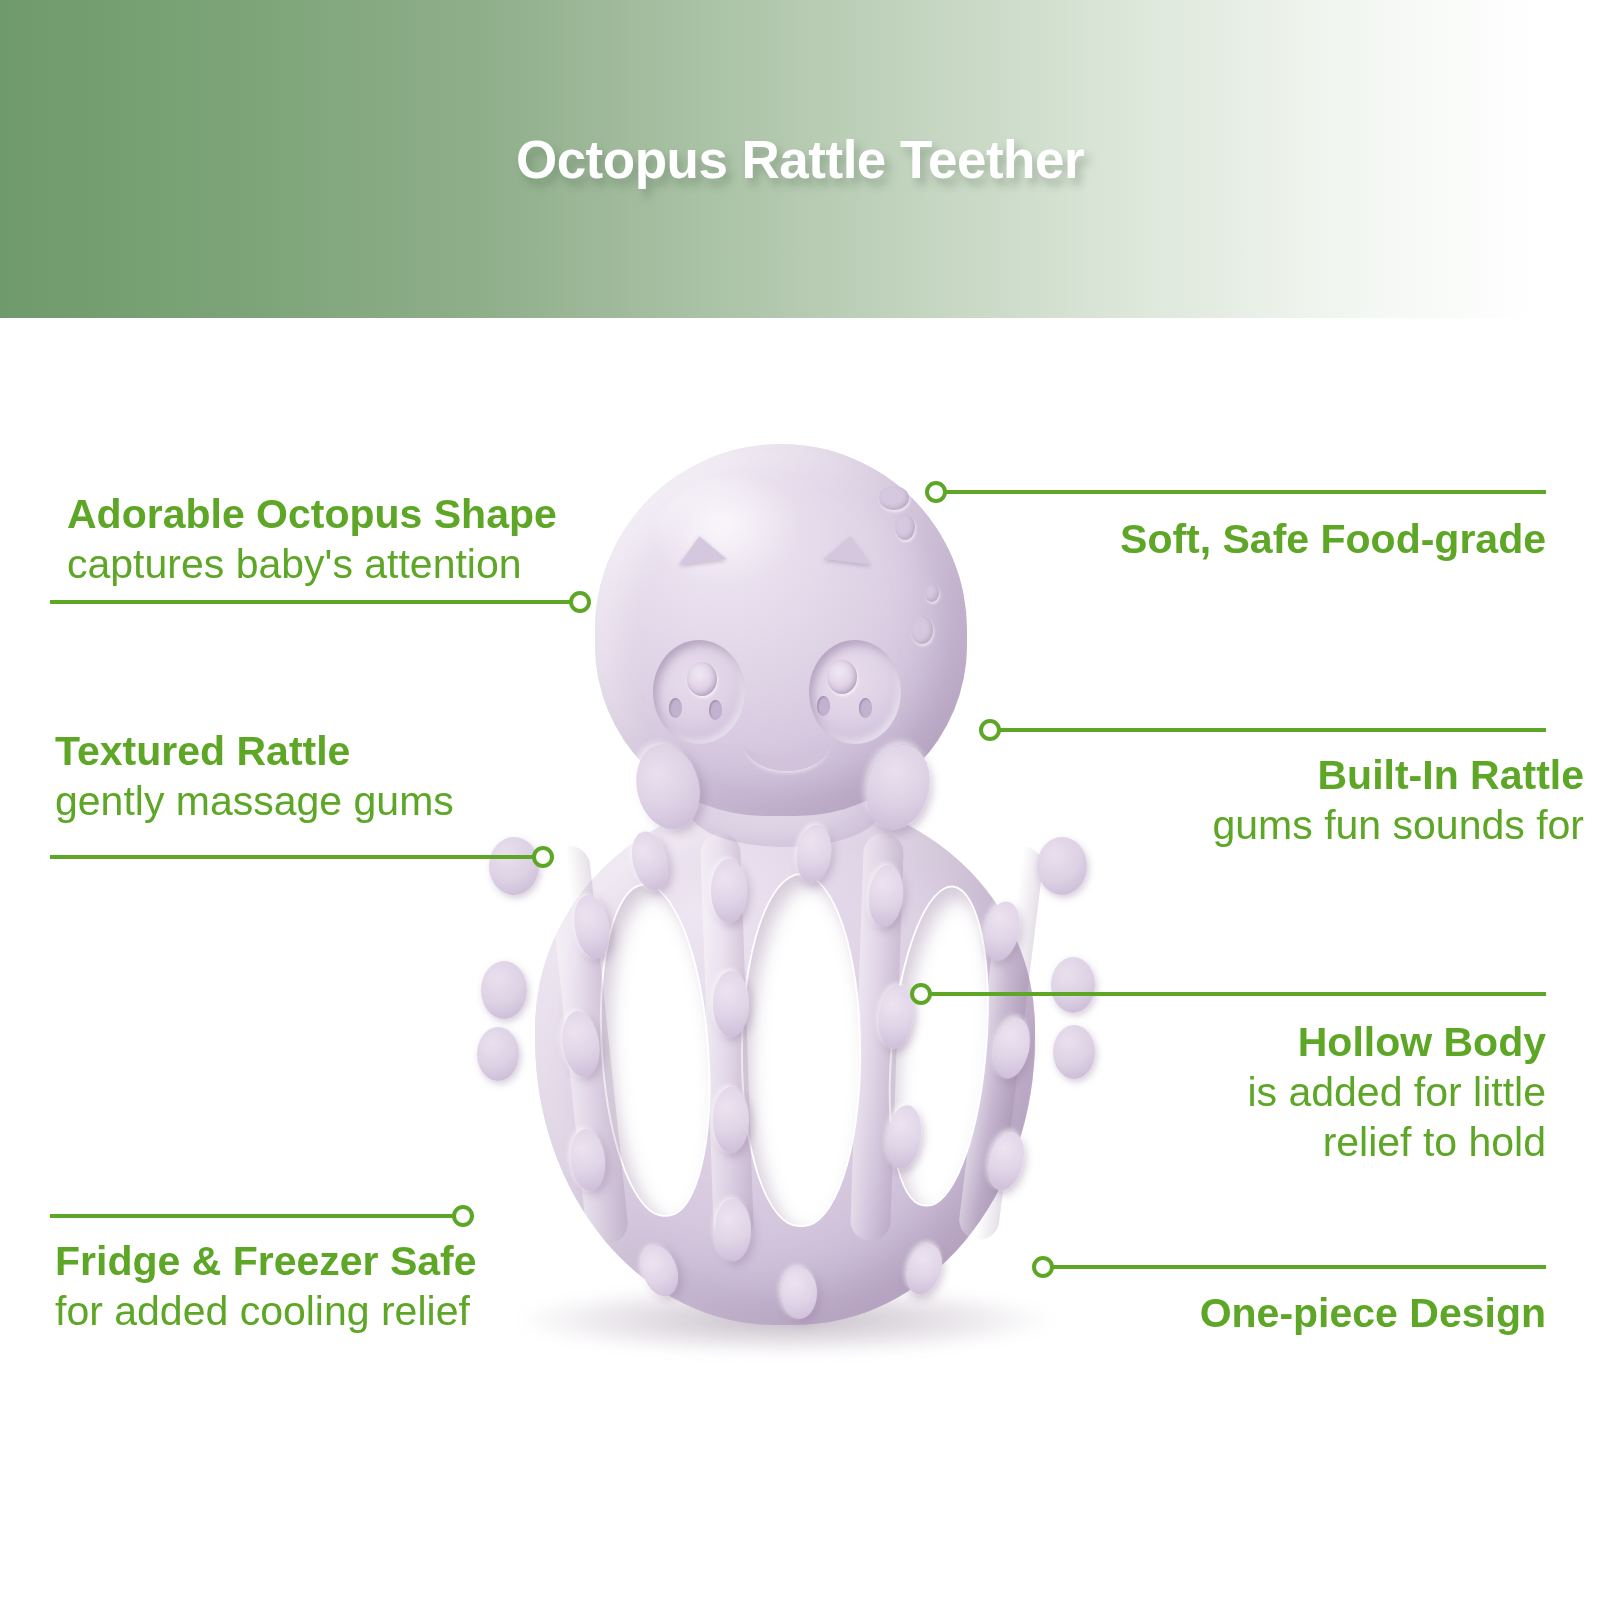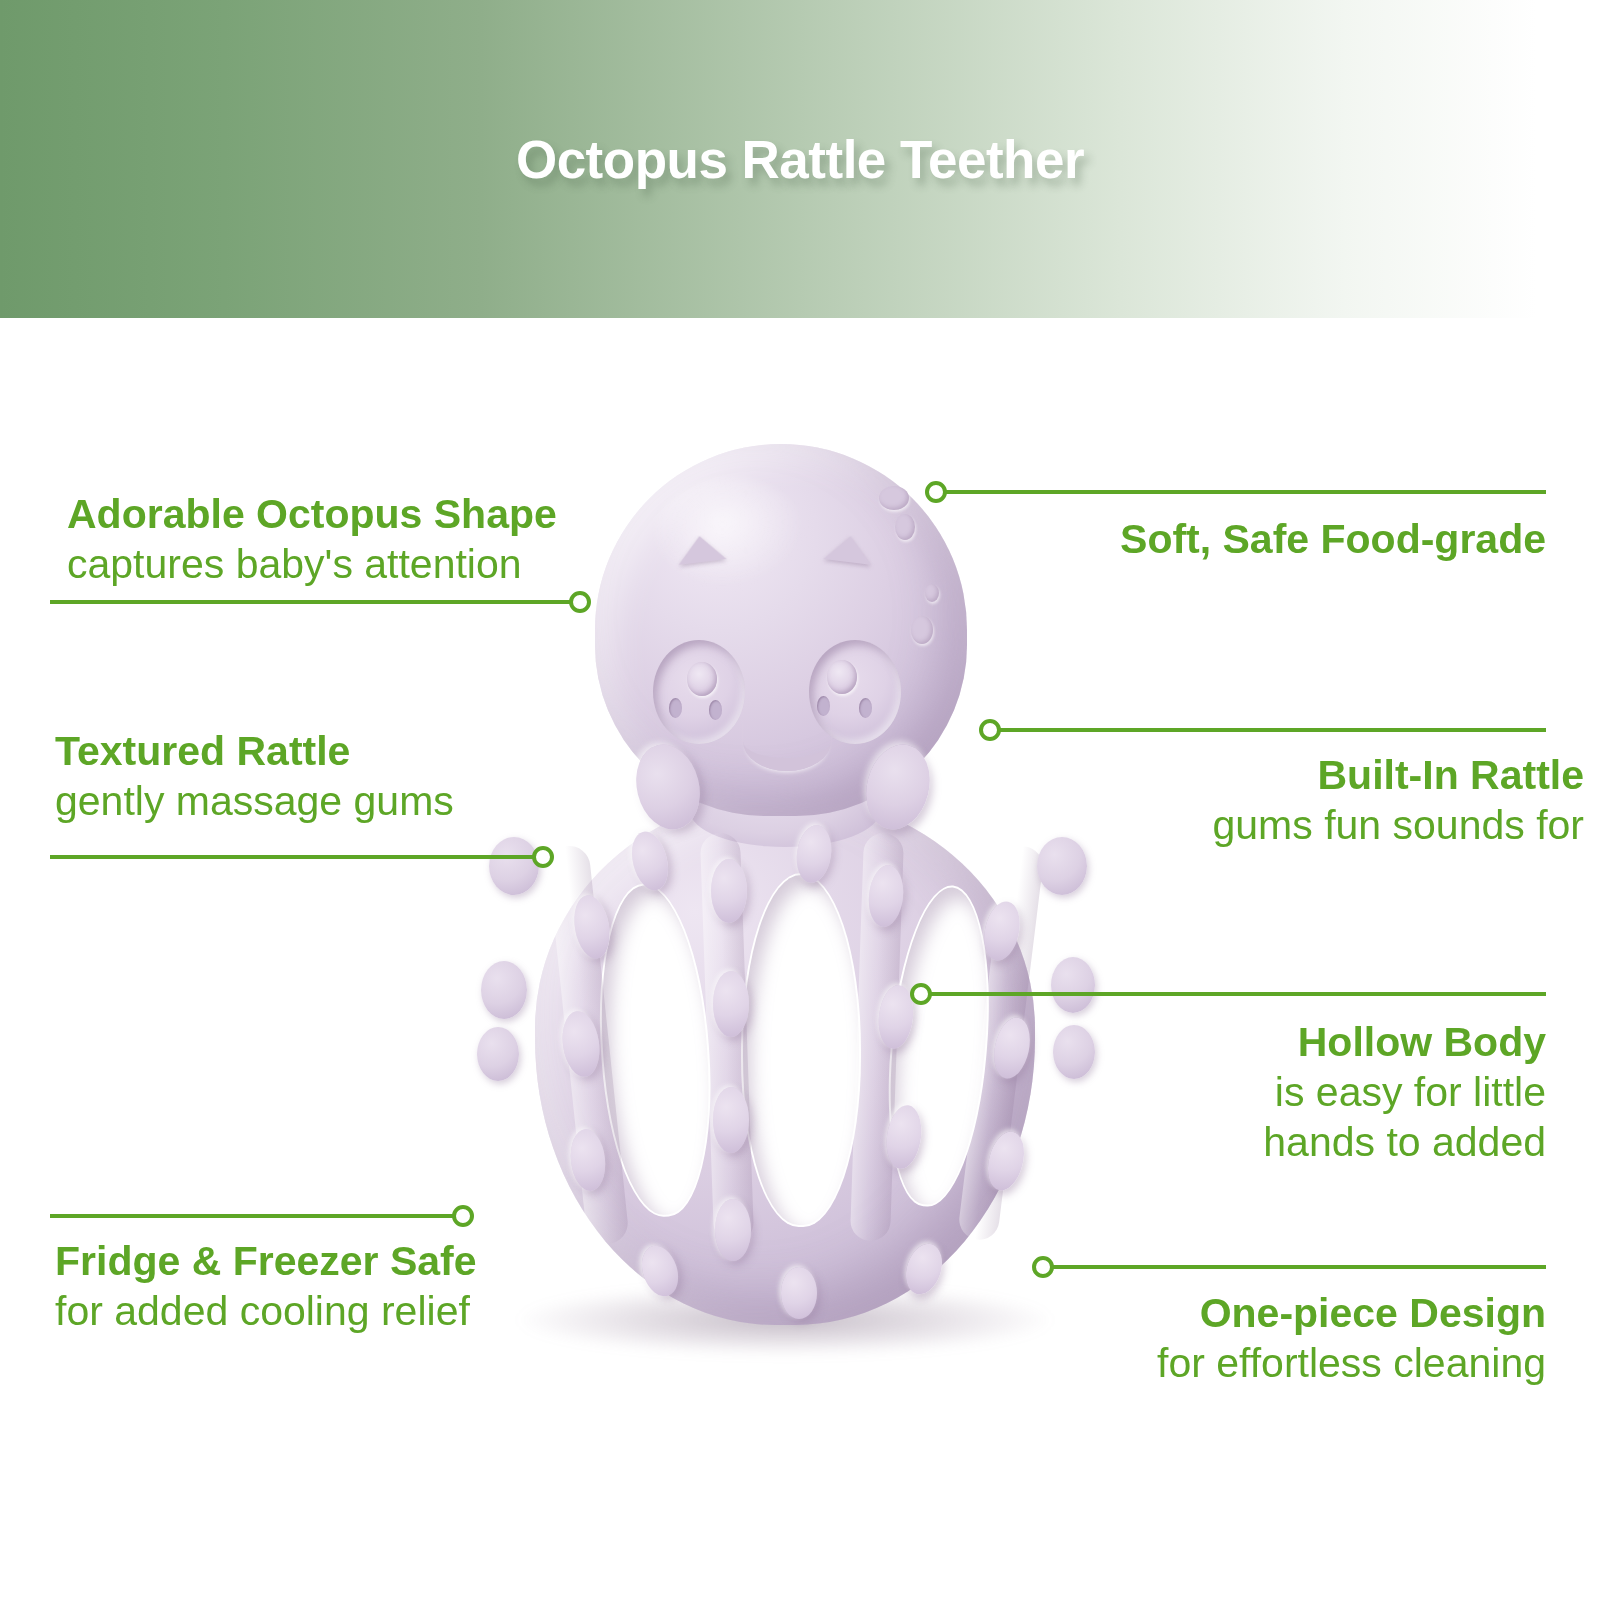--- a/index.html
+++ b/index.html
@@ -260,31 +260,30 @@
   <div class="dot" style="left:979px;top:719px;"></div>
   <div class="callout right" style="left:1024px;top:750px;width:560px;">
     <div class="title">Built-In Rattle</div>
     <div class="sub">gums fun sounds for</div>
   </div>
 
   <div class="conn" style="left:931px;top:992px;width:615px;"></div>
   <div class="dot" style="left:910px;top:983px;"></div>
   <div class="callout right" style="left:986px;top:1017px;width:560px;">
     <div class="title">Hollow Body</div>
-    <div class="sub">is easy for little</div>
-    <div class="sub">hands to added</div>
+    <div class="sub">is added for little</div>
+    <div class="sub">relief to hold</div>
   </div>
 
   <div class="conn" style="left:50px;top:1214px;width:412px;"></div>
   <div class="dot" style="left:452px;top:1205px;"></div>
   <div class="callout left" style="left:55px;top:1236px;width:560px;">
     <div class="title">Fridge &amp; Freezer Safe</div>
     <div class="sub">for added cooling relief</div>
   </div>
 
   <div class="conn" style="left:1053px;top:1265px;width:493px;"></div>
   <div class="dot" style="left:1032px;top:1256px;"></div>
   <div class="callout right" style="left:986px;top:1288px;width:560px;">
     <div class="title">One-piece Design</div>
-    <div class="sub">for effortless cleaning</div>
   </div>
 
 </div>
 
 </body></html>

